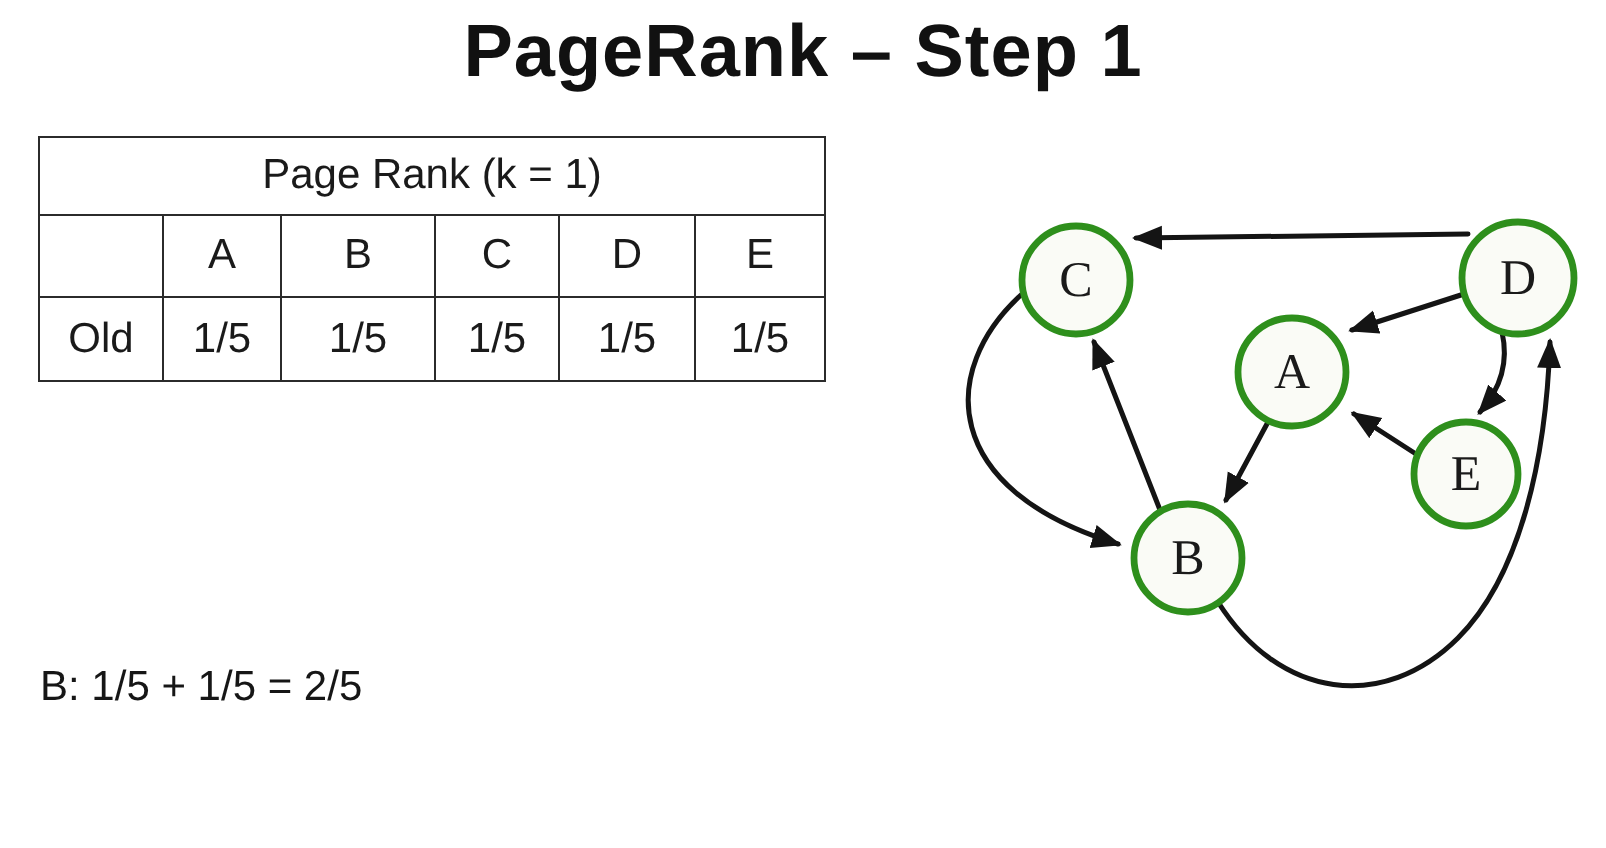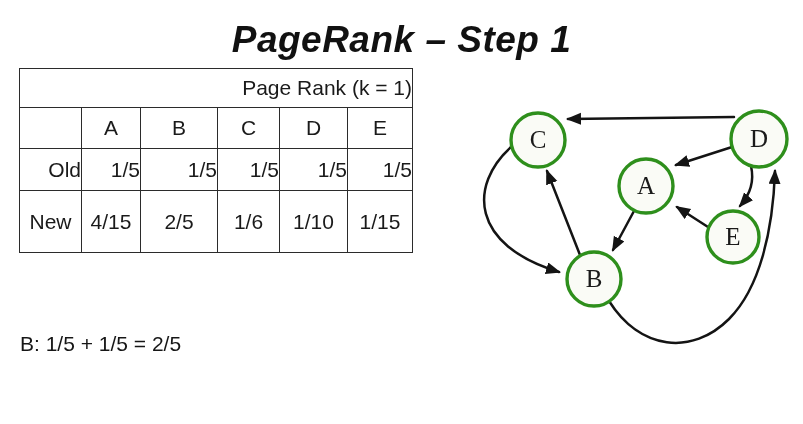--- a/index.html
+++ b/index.html
@@ -9,48 +9,47 @@
     font-family: "Liberation Sans", sans-serif;
     color: #1a1a1a;
     position: relative;
     overflow: hidden;
   }
   .slide { position: absolute; inset: 0; }
 
   .slide-title {
     position: absolute;
     top: 0; left: 0; right: 0;
-    margin: 14px;
+    margin: 0;
     text-align: center;
     font-size: 37px;
     font-weight: 700;
     letter-spacing: 0.5px;
     line-height: 52px;
     color: #111;
-    font-style: italic;
   }
 
   table.pr-table {
     position: absolute;
     left: 19px; top: 68px;
     border-collapse: collapse;
     table-layout: fixed;
     background: #ffffff;
   }
   table.pr-table td {
     border: 1.4px solid #2b2b2b;
     text-align: center;
     vertical-align: middle;
     font-size: 21px;
     padding: 0;
     color: #1a1a1a;
   }
-  tr.caption-row td { height: 38px; text-align: right; }
+  tr.caption-row td { height: 38px; }
   tr.head-row td    { height: 40px; }
-  tr.old-row td     { height: 41px; text-align: right; }
+  tr.old-row td     { height: 41px; }
   tr.new-row td     { height: 61px; }
   td.row-label { }
 
   .formulas {
     position: absolute;
     left: 20px; top: 276px;
     font-size: 21px;
     line-height: 27px;
     white-space: pre;
     color: #161616;
@@ -94,28 +93,20 @@
         <td>E</td>
       </tr>
       <tr class="old-row">
         <td class="row-label">Old</td>
         <td>1/5</td>
         <td>1/5</td>
         <td>1/5</td>
         <td>1/5</td>
         <td>1/5</td>
       </tr>
-      <tr class="new-row">
-        <td class="row-label">New</td>
-        <td>4/15</td>
-        <td>2/5</td>
-        <td>1/6</td>
-        <td>1/10</td>
-        <td>1/15</td>
-      </tr>
     </tbody>
   </table>
 
   <div class="formulas">
     <div>B: 1/5 + 1/5 = 2/5</div>
     
     
     
   </div>
 

